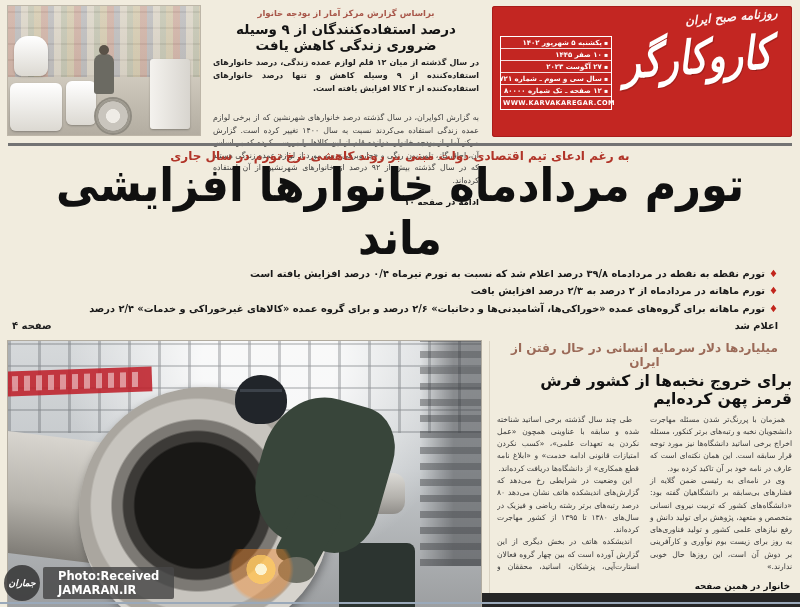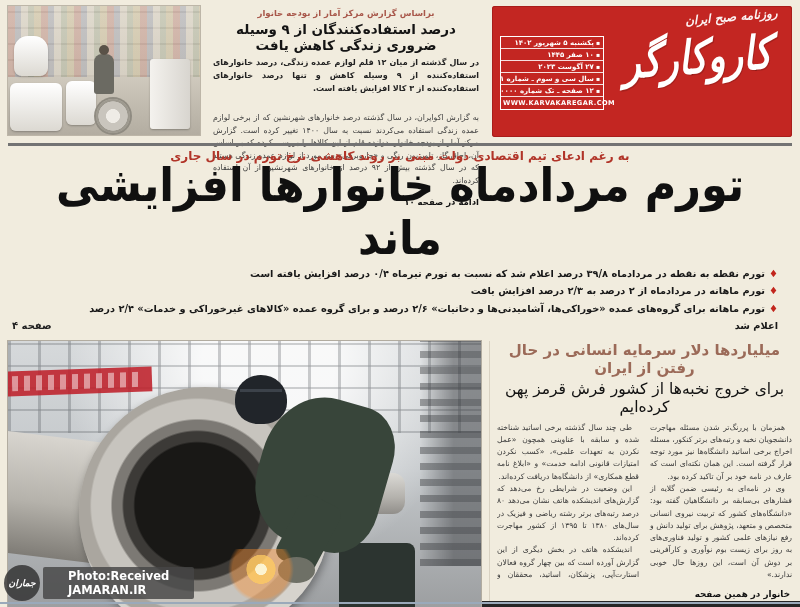--- a/index.html
+++ b/index.html
@@ -22,21 +22,21 @@
     position:absolute; top:4px; right:14px; font-size:12px; font-style:italic;
     transform:rotate(-5deg); font-weight:bold; opacity:.95;
   }
   .masthead-logo {
     position:absolute; top:30px; right:4px; width:182px; text-align:center;
     font-size:37px; font-weight:bold; font-style:italic; letter-spacing:-2px;
     transform:rotate(-4deg) scaleY(1.25); transform-origin:center;
     text-shadow:1px 1px 0 rgba(0,0,0,.15); white-space:nowrap;
   }
   .masthead-info {
-    position:absolute; left:8px; top:30px; width:104px; border:1px solid #fff;
+    position:absolute; left:8px; top:30px; width:112px; border:1px solid #fff;
     font-size:7px; font-weight:bold;
   }
   .masthead-info .row {
     padding:2px 3px 1px; border-bottom:1px solid rgba(255,255,255,.85);
     white-space:nowrap; overflow:hidden;
   }
   .masthead-info .row::before { content:"▪ "; font-size:6px; }
   .masthead-website {
     padding:2px 2px; direction:ltr; font-size:6.6px;
     letter-spacing:.4px; font-weight:bold;
@@ -84,22 +84,22 @@
   }
   .lead-bullets { padding:3px 14px 0 70px; }
   .lead-bullet { font-size:9.8px; font-weight:bold; color:#181818; line-height:1.75; text-align:right; }
   .lead-bullet .diamond { color:#c2261d; font-size:10px; margin-left:4px; }
   .page-ref { position:absolute; left:4px; bottom:4px; font-size:10px; font-weight:bold; color:#222; }
 
   
   .main { display:flex; gap:8px; margin-top:6px; }
 
   .right-col { width:303px; flex:none; border-left:1px solid #d9d2c2; padding-left:7px; }
-  .feat-kicker { text-align:center; color:#9b6a58; font-size:15px; font-weight:bold; }
-  .feat-headline { text-align:center; color:#111; font-size:15.5px; font-weight:normal; margin:3px 0 6px; }
+  .feat-kicker { text-align:center; color:#9b6a58; font-size:12px; font-weight:bold; }
+  .feat-headline { color:#111; font-size:15.5px; font-weight:bold; margin:3px 0 6px; }
   .feat-body {
     column-count:2; column-gap:11px; height:164px; overflow:hidden;
     font-size:7.6px; color:#383838; text-align:justify; line-height:1.62;
   }
   .feat-body p { text-indent:7px; }
   .feat-continue { font-size:8.8px; font-weight:bold; color:#111; margin:3px 2px 5px; }
 
   .boxes { display:grid; grid-template-columns:1fr 1fr; gap:12px 8px; margin-top:8px; }
   .news-box {
     position:relative; background:#fcfbf6; border:1px solid #c3bdb0; border-radius:8px;
@@ -179,21 +179,21 @@
     position:absolute; left:4px; bottom:6px; display:flex; align-items:center; gap:3px;
     direction:ltr; z-index:4;
   }
   .wm-logo {
     width:36px; height:36px; border-radius:50%; background:rgba(45,45,45,.8);
     color:#fff; font-size:9px; font-weight:bold; display:flex; align-items:center;
     justify-content:center; font-style:italic; flex:none;
   }
   .wm-text {
     background:rgba(70,70,70,.82); color:#fff; font-weight:bold; font-size:11.5px;
-    line-height:1.25; padding:2px 25px; border-radius:2px; white-space:nowrap;
+    line-height:1.25; padding:2px 15px; border-radius:2px; white-space:nowrap;
   }
 </style>
 </head>
 <body>
 
 <div class="page">
 
   <div class="header">
 
     <div class="masthead">
@@ -238,21 +238,21 @@
     </div>
     <div class="page-ref">صفحه ۴</div>
   </div>
 
   <div class="main">
 
     <div class="right-col">
       <div class="feat-kicker">میلیاردها دلار سرمایه انسانی در حال رفتن از ایران</div>
       <div class="feat-headline">برای خروج نخبه‌ها از کشور فرش قرمز پهن کرده‌ایم</div>
       <div class="feat-body">
-        <p>همزمان با پررنگ‌تر شدن مسئله مهاجرت دانشجویان نخبه و رتبه‌های برتر کنکور، مسئله اخراج برخی اساتید دانشگاه‌ها نیز مورد توجه قرار گرفته است. این همان نکته‌ای است که عارف در نامه خود بر آن تاکید کرده بود.</p>
+        <p>همزمان با پررنگ‌تر شدن مسئله مهاجرت دانشجویان نخبه و رتبه‌های برتر کنکور، مسئله اخراج برخی اساتید دانشگاه‌ها نیز مورد توجه قرار سابقه است. این همان نکته‌ای است که عارف در نامه خود بر آن تاکید کرده بود.</p>
         <p>وی در نامه‌ای به رئیسی ضمن گلایه از فشارهای بی‌سابقه بر دانشگاهیان گفته بود: «دانشگاه‌های کشور که تربیت نیروی انسانی متخصص و متعهد، پژوهش برای تولید دانش و رفع نیازهای علمی کشور و تولید فناوری‌های به روز برای زیست بوم نوآوری و کارآفرینی بر دوش آن است، این روزها حال خوبی ندارند.»</p>
         <p>طی چند سال گذشته برخی اساتید شناخته شده و سابقه با عناوینی همچون «عمل نکردن به تعهدات علمی»، «کسب نکردن امتیازات قانونی ادامه خدمت» و «ابلاغ نامه قطع همکاری» از دانشگاه‌ها دریافت کرده‌اند.</p>
         <p>این وضعیت در شرایطی رخ می‌دهد که گزارش‌های اندیشکده هاتف نشان می‌دهد ۸۰ درصد رتبه‌های برتر رشته ریاضی و فیزیک در سال‌های ۱۳۸۰ تا ۱۳۹۵ از کشور مهاجرت کرده‌اند.</p>
         <p>اندیشکده هاتف در بخش دیگری از این گزارش آورده است که بین چهار گروه فعالان استارت‌آپی، پزشکان، اساتید، محققان و پژوهشگران و دانشجویان و فارغ‌التحصیلان دانشگاهی بین ۶۳ تا ۷۱ درصد از افراد تمایل زیاد و بسیار زیاد برای مهاجرت از ایران دارند.</p>
 
       </div>
       <div class="feat-continue">خانوار در همین صفحه</div>
 
       <div class="boxes">
 

